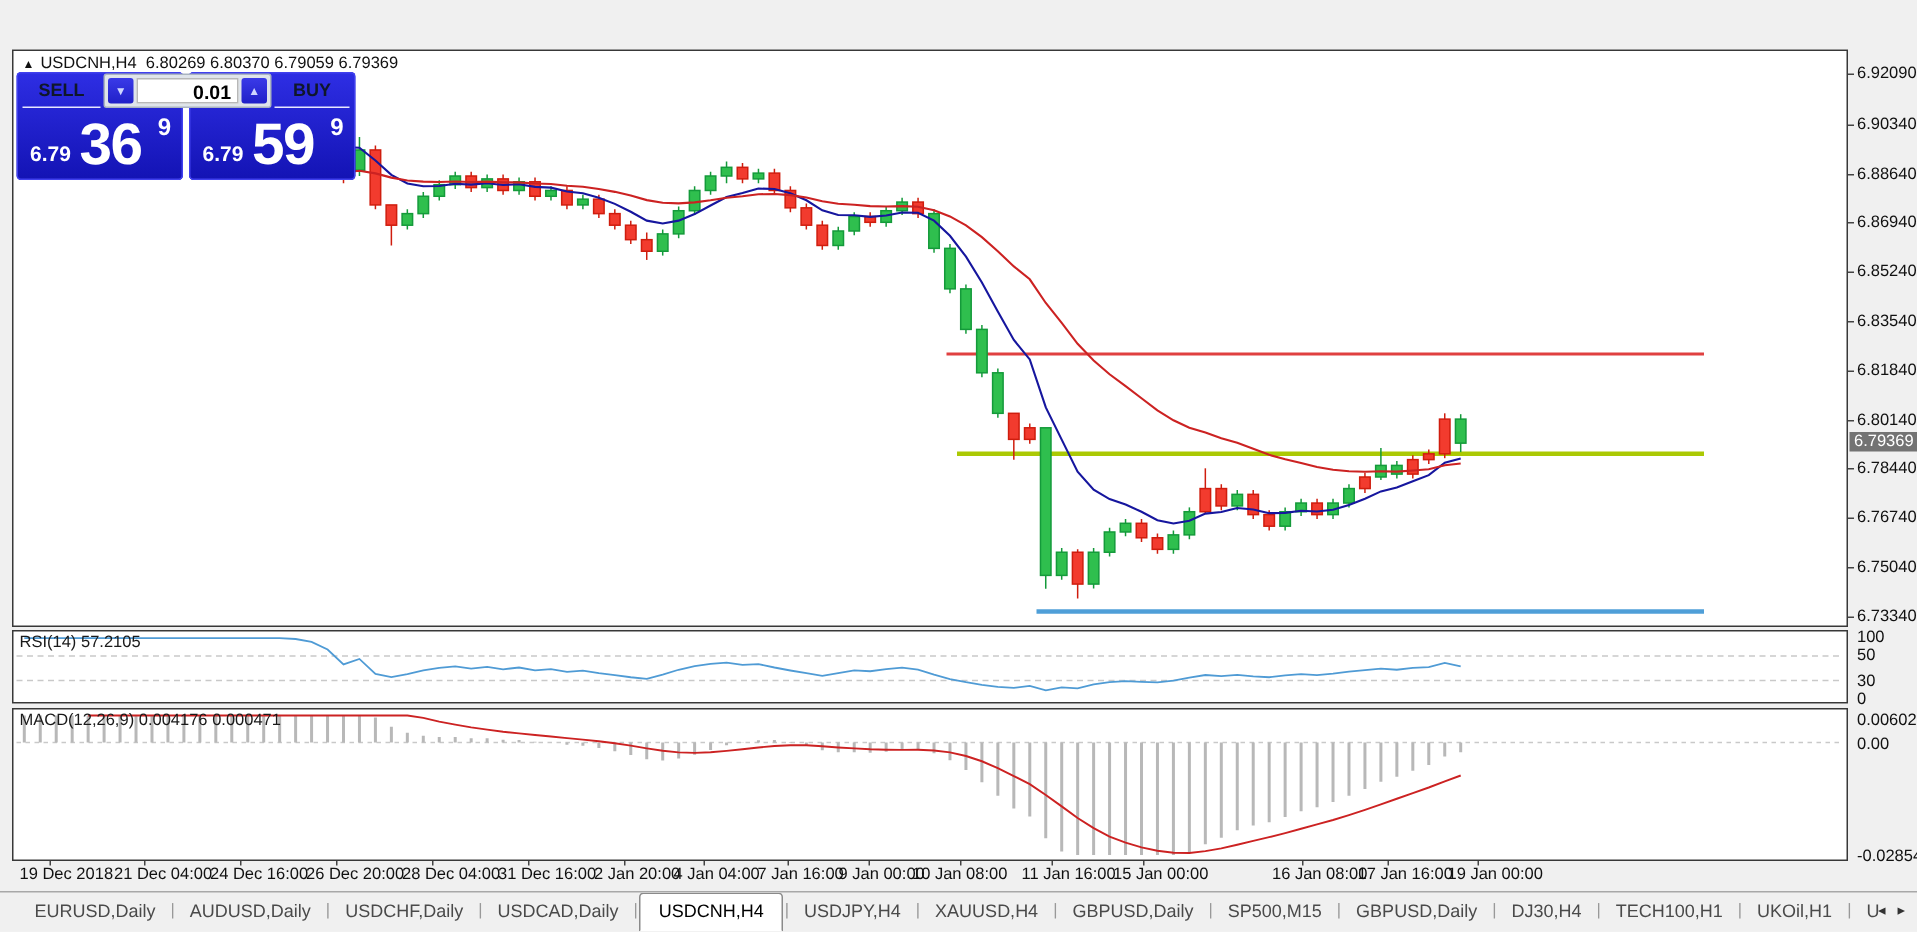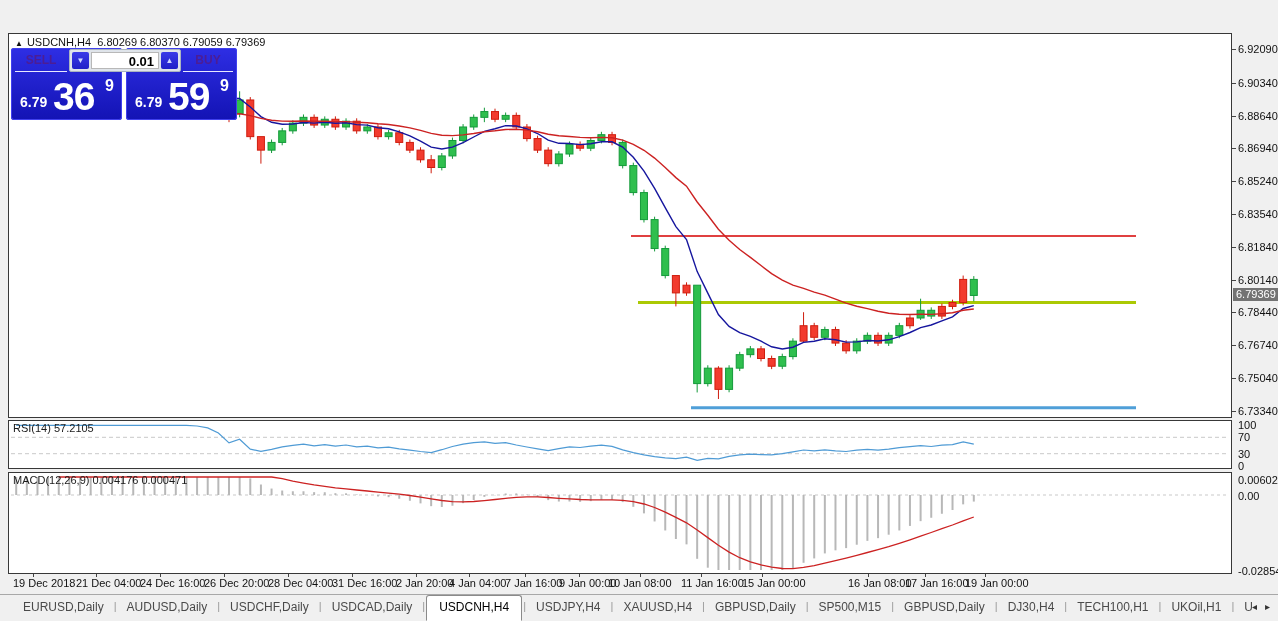--- a/index.html
+++ b/index.html
@@ -21,21 +21,21 @@
   .pane-label{position:absolute;left:4px;top:1px;font-size:11px;color:#1a1a1a;z-index:5;}
   
   .sym-header{position:absolute;left:6px;top:2px;font-size:11px;color:#111;z-index:6;text-align:center;}
   .sym-header .tri{font-size:8px;margin-right:4px;}
   
   .trade-panel{position:absolute;left:2px;top:14px;width:226px;height:73px;z-index:10;font-weight:bold;}
   .tp-block{position:absolute;top:0;width:111px;height:72px;border-radius:3px;
     background:linear-gradient(#2e2ee4,#1313b4);box-shadow:inset 0 0 0 1px #4040ee;}
   .tp-sell-block{left:0;}
   .tp-buy-block{left:115px;}
-  .tp-btn{position:absolute;top:2px;height:21px;color:#4c1d95;font-size:12px;font-weight:bold;text-align:center;
+  .tp-btn{position:absolute;top:2px;height:21px;color:#0f172a;font-size:12px;font-weight:bold;text-align:center;
     line-height:21px;border-bottom:1px solid #e8e8ff;cursor:pointer;z-index:12;}
   .tp-sell-btn{left:4px;width:52px;}
   .tp-buy-btn{left:172px;width:50px;}
   .vol-group{position:absolute;left:58px;top:1px;width:112px;height:23px;background:#dfe4ea;
     border:1px solid #aab4c0;border-radius:2px;z-index:13;box-sizing:border-box;}
   .vol-arrow{position:absolute;top:2px;width:17px;height:17px;background:linear-gradient(#3a3ae8,#2020c8);
     color:#cfd6ff;font-size:8px;text-align:center;line-height:17px;border-radius:2px;cursor:pointer;}
   .vol-down{left:2px;}
   .vol-up{right:2px;}
   .vol-field{position:absolute;left:21px;top:2px;width:68px;height:17px;background:#fff;border:1px solid #b8b8b8;
@@ -379,21 +379,21 @@
       <div class="pa-mark" style="top: 279.363px;"></div>
       <div class="pa-tick" style="top: 273.363px;">6.78440</div>
       <div class="pa-mark" style="top: 312.163px;"></div>
       <div class="pa-tick" style="top: 306.163px;">6.76740</div>
       <div class="pa-mark" style="top: 344.963px;"></div>
       <div class="pa-tick" style="top: 338.963px;">6.75040</div>
       <div class="pa-mark" style="top: 377.762px;"></div>
       <div class="pa-tick" style="top: 371.762px;">6.73340</div>
       <div class="price-tag" style="top: 255.439px;">6.79369</div>
       <div class="pa-tick" style="top: 386px;">100</div>
-      <div class="pa-tick" style="top: 398.3px;">70</div>
+      <div class="pa-tick" style="top: 398.3px;">50</div>
       <div class="pa-tick" style="top: 414.7px;">30</div>
       <div class="pa-tick" style="top: 427px;">0</div>
       <div class="pa-tick" style="top: 441px;">0.006024</div>
       <div class="pa-tick" style="top: 457px;">0.00</div>
       <div class="pa-tick" style="top: 532px;">-0.028549</div>
     </div>
 
   <div class="time-axis">
       <div class="ta-mark" style="left: 25px;"></div>
       <div class="ta-label" style="left: 5px;">19 Dec 2018</div>

